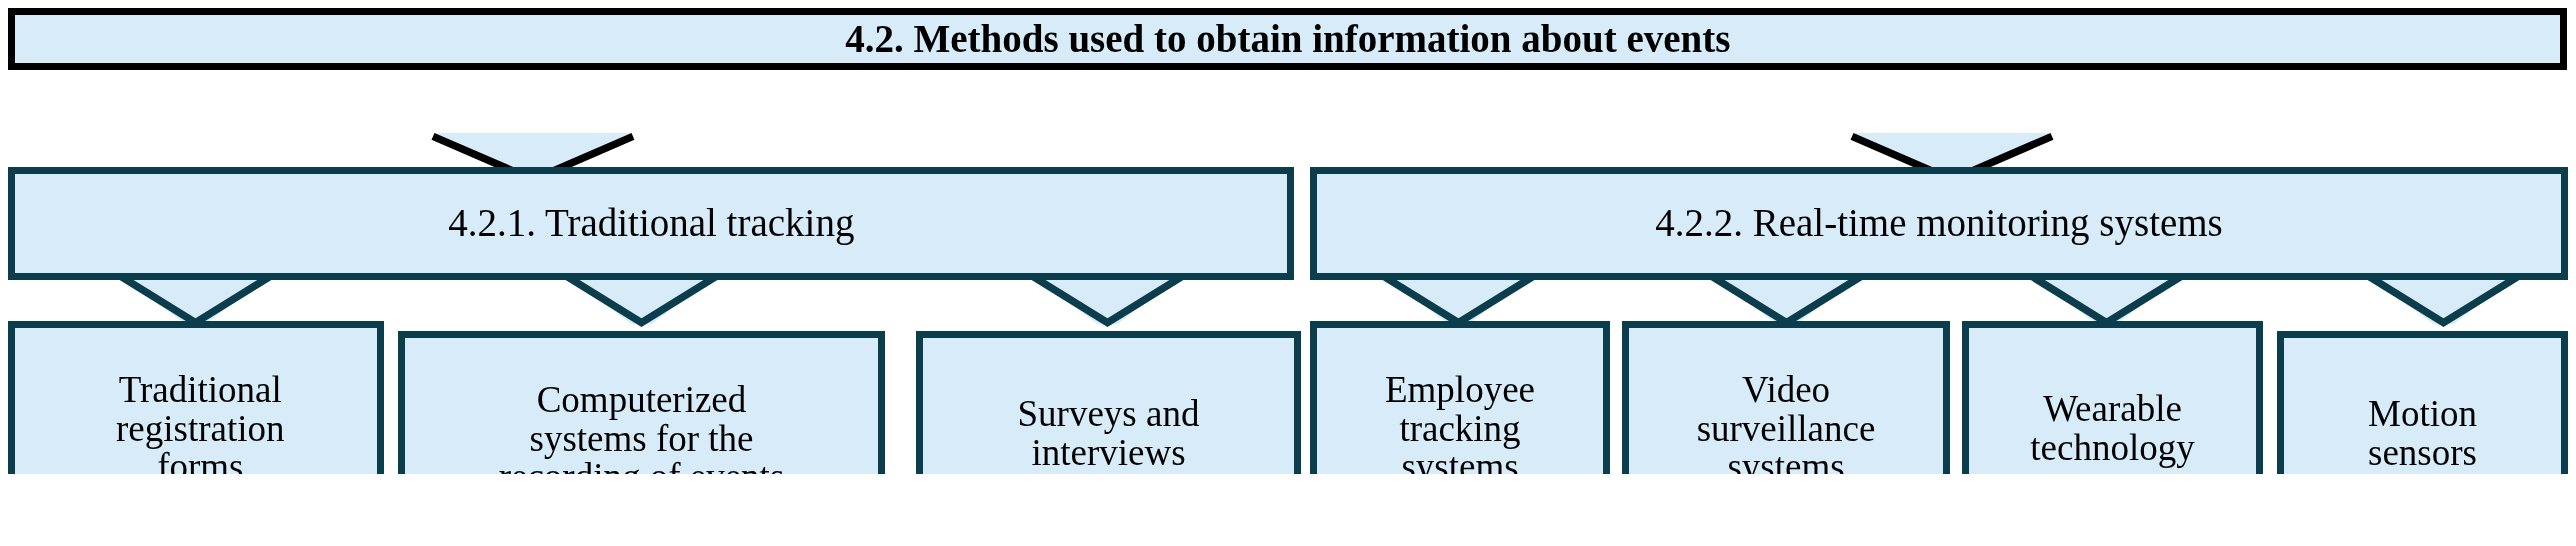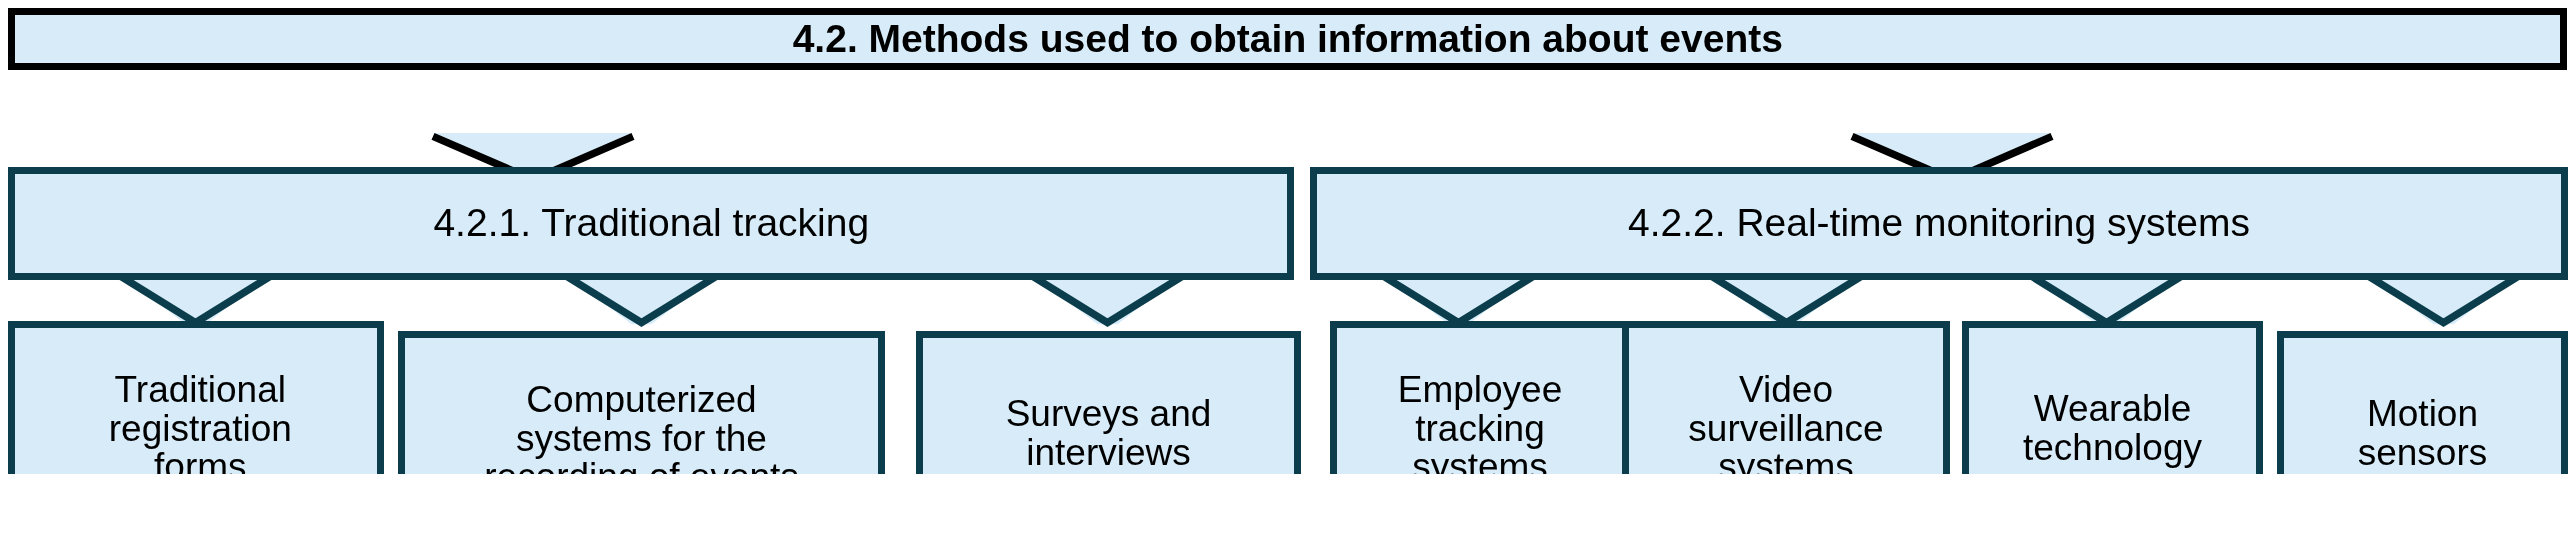--- a/index.html
+++ b/index.html
@@ -6,21 +6,21 @@
     margin: 0;
     padding: 0;
     background: #ffffff;
   }
   #canvas {
     position: relative;
     width: 2576px;
     height: 474px;
     background: #ffffff;
     overflow: hidden;
-    font-family: Liberation Sans, sans-serif;
+    font-family: Liberation Serif, serif;
   }
 
   
   .node {
     position: absolute;
     box-sizing: border-box;
     background: #d7ecf8;
     display: flex;
     align-items: center;
     justify-content: center;
@@ -127,21 +127,21 @@
     <span class="node-label">Computerized
 systems for the
 recording of events</span>
   </div>
 
   <div class="node node-leaf" style="left:916px; top:331px; width:385px; height:206px;">
     <span class="node-label">Surveys and
 interviews</span>
   </div>
 
-  <div class="node node-leaf" style="left:1310px; top:321px; width:300px; height:216px;margin-left:20px;">
+  <div class="node node-leaf" style="left:1310px; top:321px; width:300px; height:216px;">
     <span class="node-label">Employee
 tracking
 systems</span>
   </div>
 
   <div class="node node-leaf" style="left:1622px; top:321px; width:328px; height:216px;align-items:center;">
     <span class="node-label">Video
 surveillance
 systems</span>
   </div>

